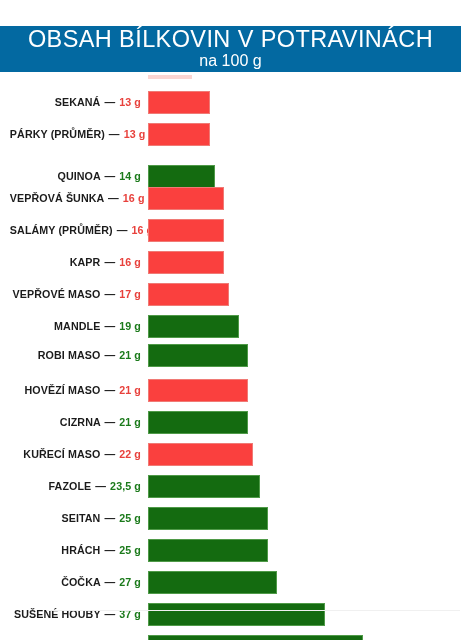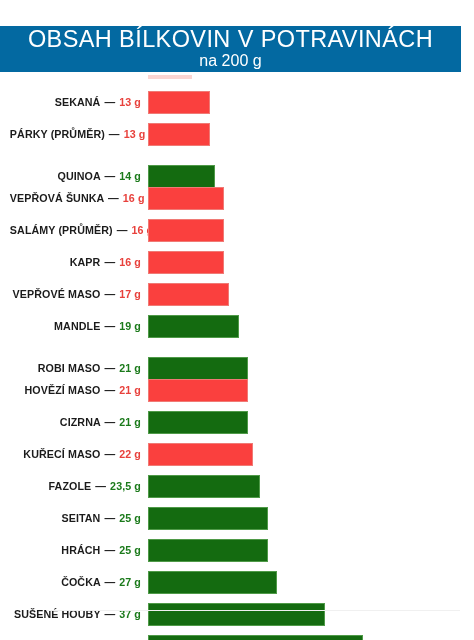--- a/index.html
+++ b/index.html
@@ -141,21 +141,21 @@
     background: #f0f0f0;
   }
 </style>
 </head>
 <body>
 
 <div id="infographic">
 
   <div class="header-band">
     <div class="header-title">OBSAH BÍLKOVIN V POTRAVINÁCH</div>
-    <div class="header-subtitle">na 200 g</div>
+    <div class="header-subtitle">na 100 g</div>
   </div>
 
   <div class="chart">
     <div class="ghost-bar"></div>
     <div id="rows-container">
         <div class="row" style="top: 19px;">
           <div class="row-label"><span>SEKANÁ</span> <span class="dash">—</span> <span class="value v-red">13 g</span></div>
           <div class="bar b-red" style="width: 62px;"></div>
         </div>
         <div class="row" style="top: 51px;">
@@ -179,21 +179,21 @@
           <div class="bar b-red" style="width: 76px;"></div>
         </div>
         <div class="row" style="top: 211px;">
           <div class="row-label"><span>VEPŘOVÉ MASO</span> <span class="dash">—</span> <span class="value v-red">17 g</span></div>
           <div class="bar b-red" style="width: 81px;"></div>
         </div>
         <div class="row" style="top: 243px;">
           <div class="row-label"><span>MANDLE</span> <span class="dash">—</span> <span class="value v-green">19 g</span></div>
           <div class="bar b-green" style="width: 91px;"></div>
         </div>
-        <div class="row" style="top: 285px;">
+        <div class="row" style="top: 272px;">
           <div class="row-label"><span>ROBI MASO</span> <span class="dash">—</span> <span class="value v-green">21 g</span></div>
           <div class="bar b-green" style="width: 100px;"></div>
         </div>
         <div class="row" style="top: 307px;">
           <div class="row-label"><span>HOVĚZÍ MASO</span> <span class="dash">—</span> <span class="value v-red">21 g</span></div>
           <div class="bar b-red" style="width: 100px;"></div>
         </div>
         <div class="row" style="top: 339px;">
           <div class="row-label"><span>CIZRNA</span> <span class="dash">—</span> <span class="value v-green">21 g</span></div>
           <div class="bar b-green" style="width: 100px;"></div>

